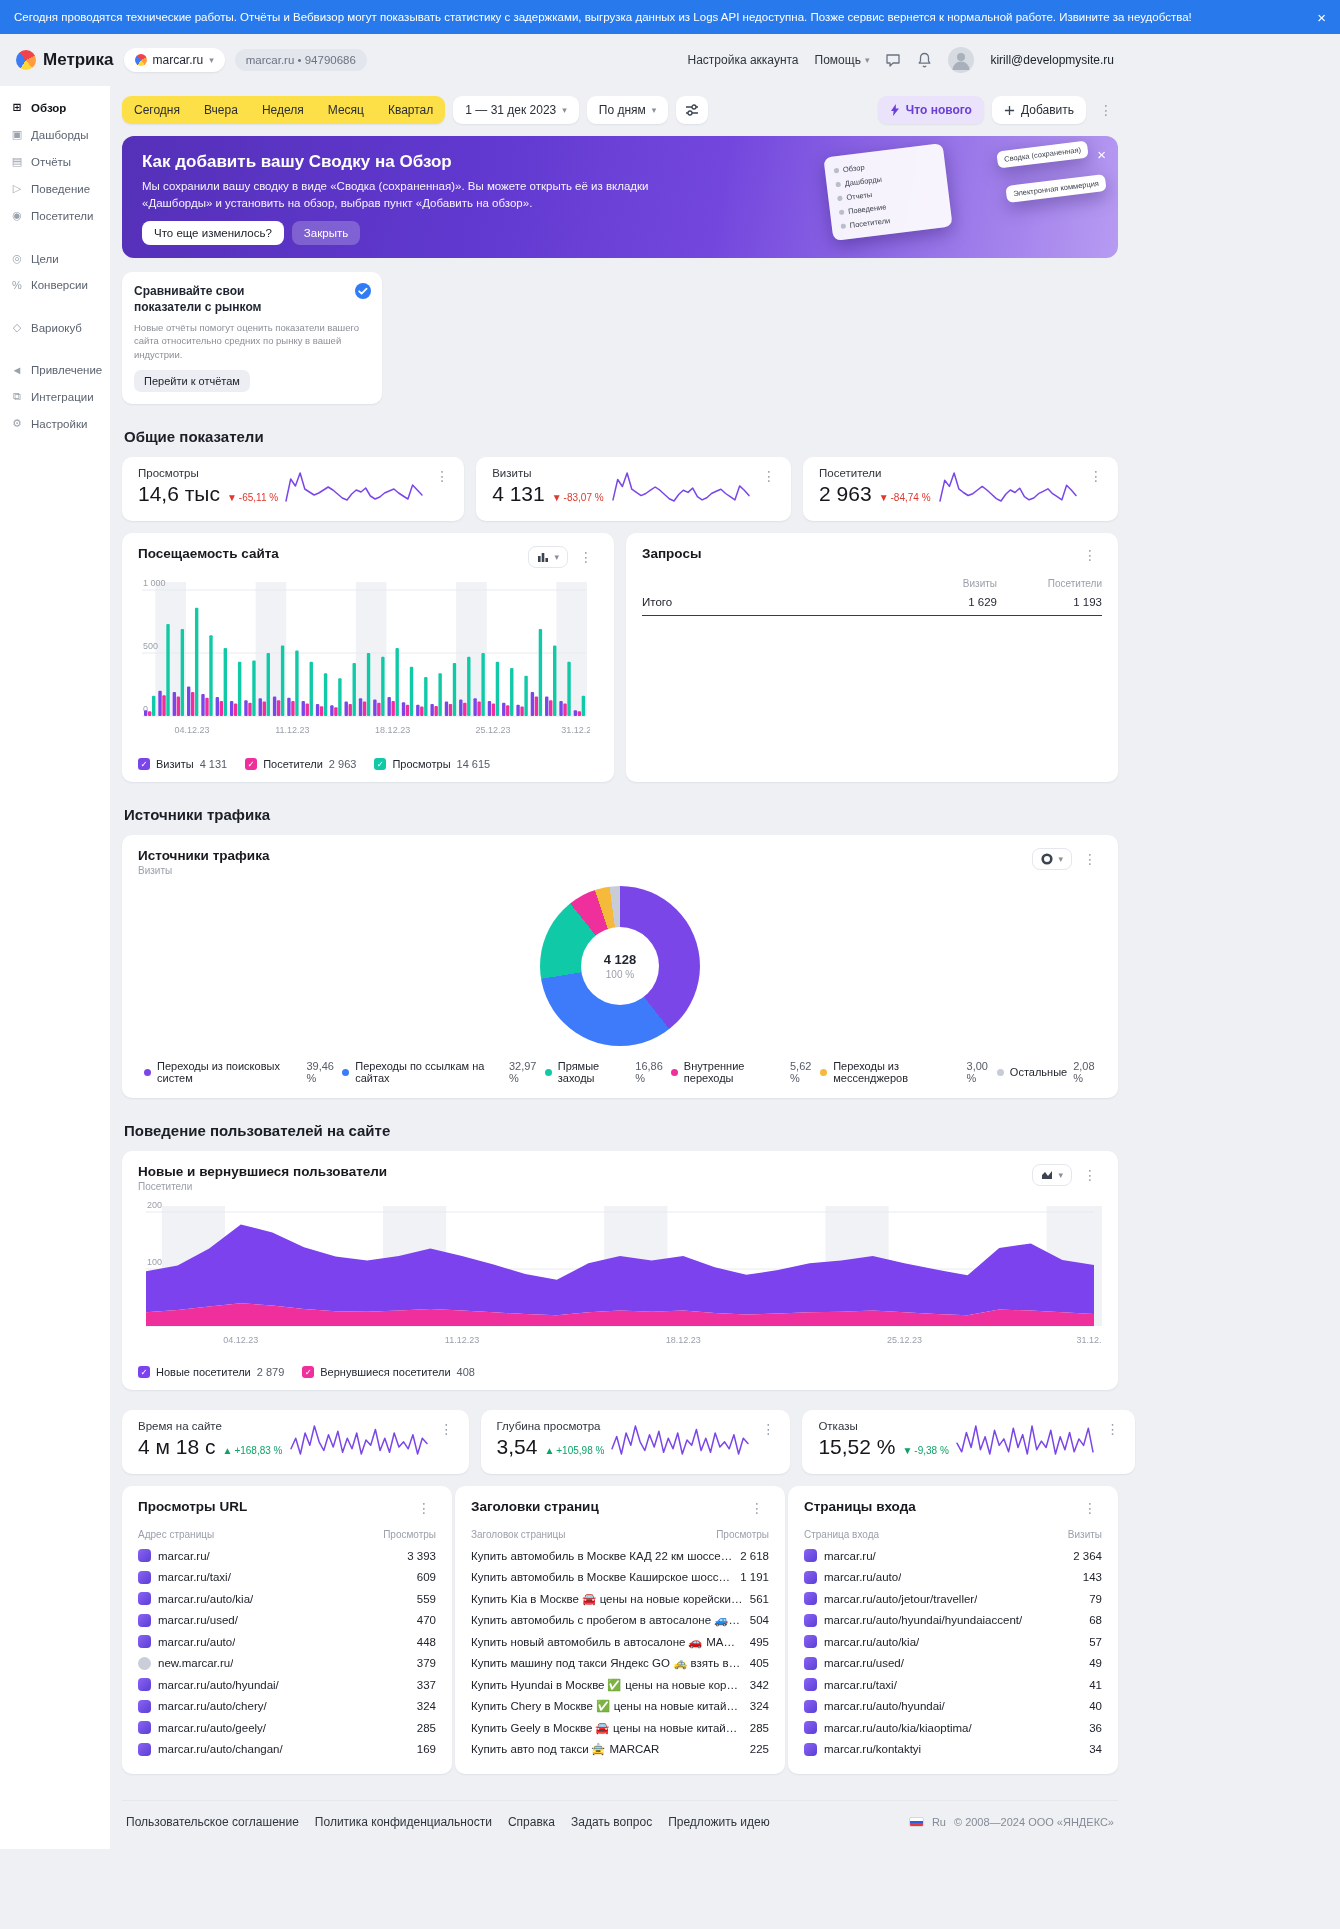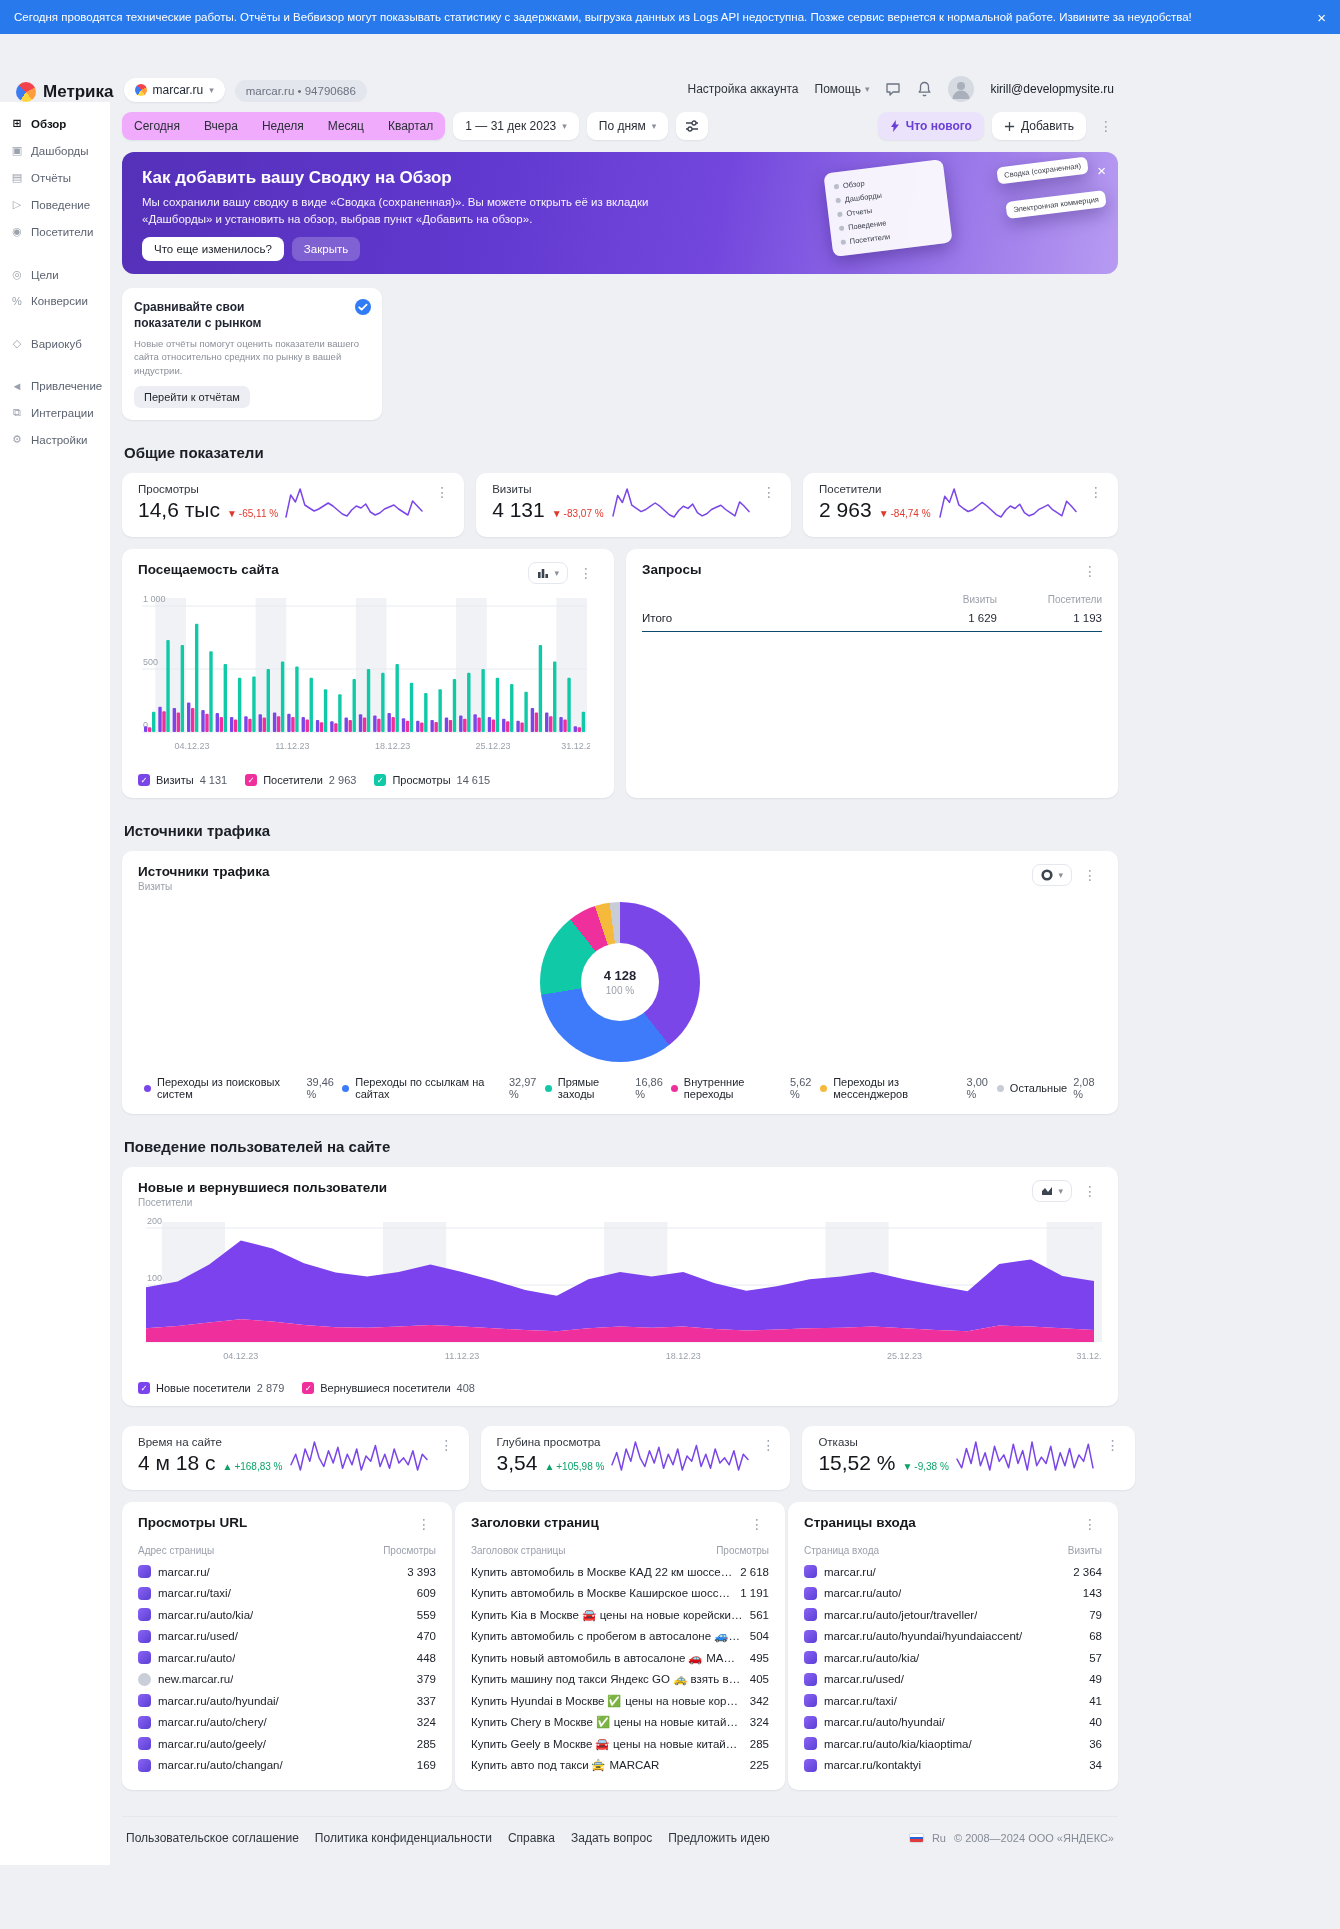--- a/index.html
+++ b/index.html
@@ -11,21 +11,21 @@
   }
   button { font-family: inherit; background:none; border:0; cursor:pointer; color:inherit; }
 
   
   .alert { height:34px; background:#2779ec; color:#fff; font-size:11.5px; display:flex; align-items:center; padding:0 14px; }
   .alert-close { margin-left:auto; color:#fff; font-size:15px; line-height:1; }
 
   .app { width:1130px; }
 
   
-  .header { height:52px; display:flex; align-items:flex-end; gap:10px; padding:0 16px;margin-top:16px; }
+  .header { height:52px; display:flex; align-items:center; gap:10px; padding:0 16px; }
   .logo { display:flex; align-items:center; gap:7px; }
   .logo-mark { width:20px; height:20px; border-radius:50%;
     background: conic-gradient(from -45deg, #f2434d 0 30%, #ff9c3d 30% 52%, #ffd53d 52% 72%, #3d7bf2 72% 100%); }
   .logo-text { font-size:17px; font-weight:700; color:#17191f; }
   .site-pill { display:flex; align-items:center; gap:6px; background:#fff; border-radius:15px; padding:5px 11px;
     font-size:12px; box-shadow:0 1px 2px rgba(20,28,48,.08); }
   .mini-mark { width:12px; height:12px; border-radius:50%;
     background: conic-gradient(from -45deg, #f2434d 0 30%, #ff9c3d 30% 52%, #ffd53d 52% 72%, #3d7bf2 72% 100%); }
   .counter-pill { background:#e3e6ed; color:#6b7280; border-radius:15px; padding:5px 11px; font-size:11.5px; }
   .header-right { margin-left:auto; display:flex; align-items:center; gap:16px; }
@@ -41,21 +41,21 @@
   .sb-item { display:flex; align-items:center; gap:7px; padding:7px 10px; font-size:11.5px; color:#5c6370; cursor:pointer; }
   .sb-item.active { color:#101216; font-weight:700; }
   .sb-item.gap { margin-top:16px; }
   .sb-ico { width:14px; text-align:center; font-size:11px; color:#9aa2ad; flex:none; }
   .sb-item.active .sb-ico { color:#17191f; }
 
   .main { flex:1; padding:10px 12px 0; min-width:0; }
 
   
   .toolbar { display:flex; align-items:center; gap:8px; }
-  .preset-group { display:flex; background:#f0abfc; border-radius:9px; box-shadow:0 1px 2px rgba(20,28,48,.07); overflow:hidden; }
+  .preset-group { display:flex; background:#fde047; border-radius:9px; box-shadow:0 1px 2px rgba(20,28,48,.07); overflow:hidden; }
   .preset { padding:7px 12px; font-size:12px; color:#2a2e36; }
   .pill { background:#fff; border-radius:9px; padding:7px 12px; font-size:12px; color:#2a2e36;
     box-shadow:0 1px 2px rgba(20,28,48,.07); display:flex; align-items:center; gap:6px; }
   .icon-btn { background:#fff; border-radius:9px; padding:7px 9px; box-shadow:0 1px 2px rgba(20,28,48,.07); display:flex; }
   .tb-right { margin-left:auto; display:flex; align-items:center; gap:8px; }
   .whats-new { background:#eae3fb; color:#6a3fd6; font-weight:600; }
   .kebab { color:#9aa2ad; font-size:14px; padding:2px 5px; line-height:1; }
 
   
   .promo { position:relative; margin-top:12px; height:122px; border-radius:12px; overflow:hidden; color:#fff;

